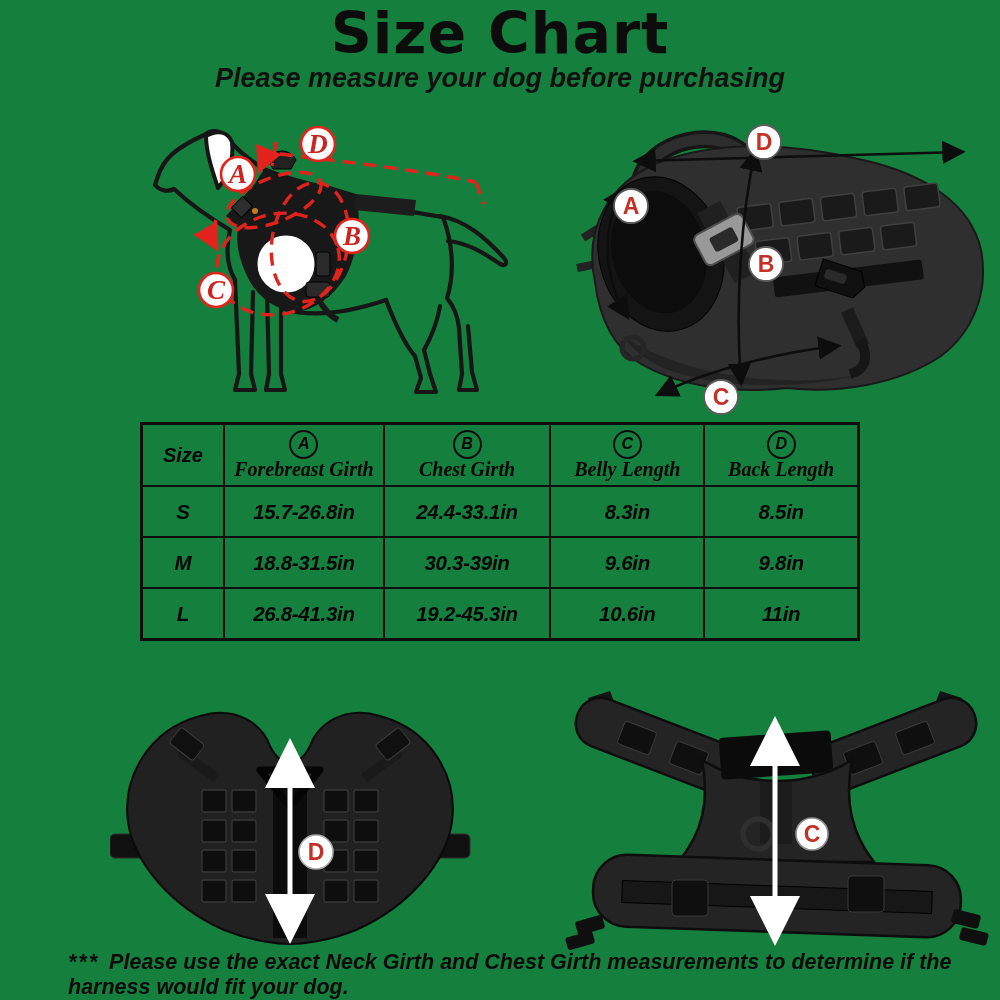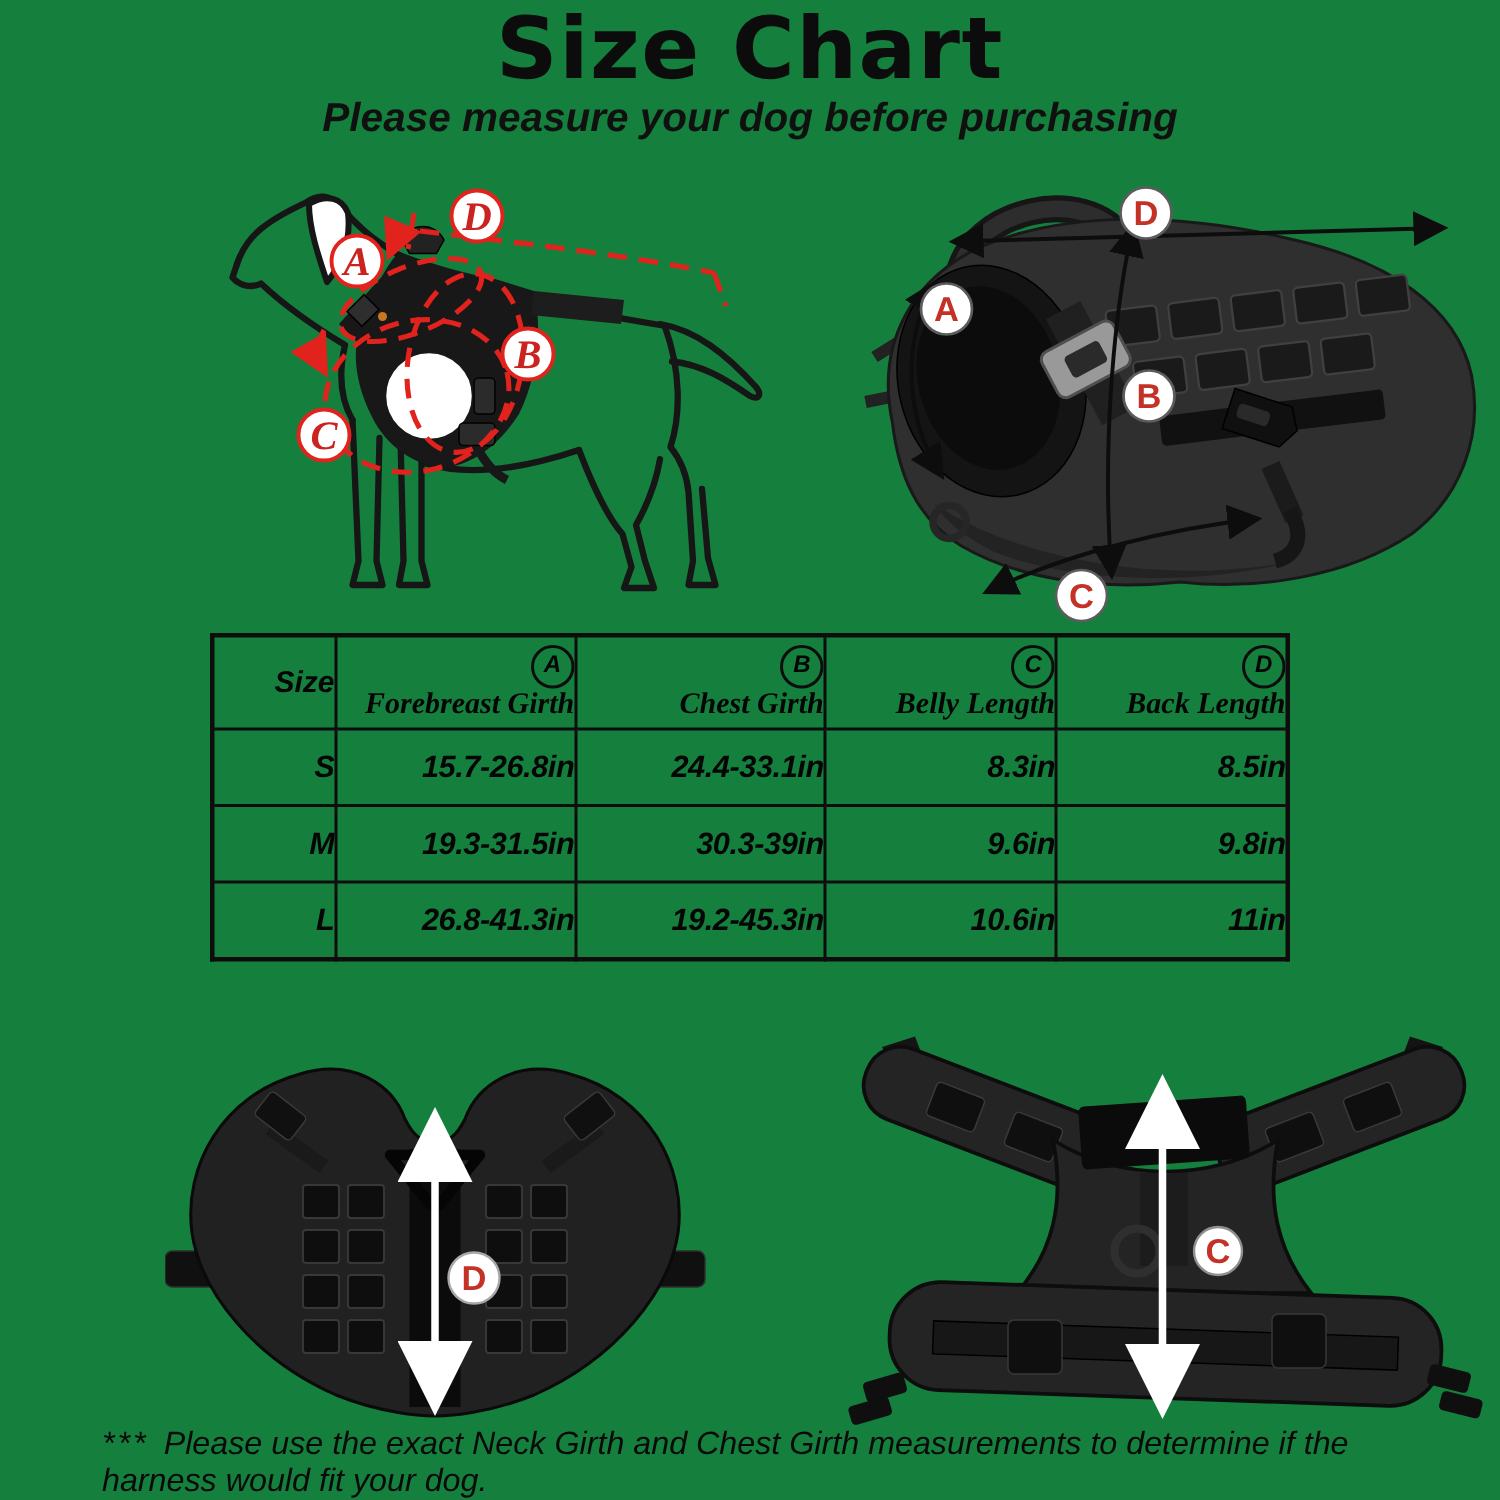--- a/index.html
+++ b/index.html
@@ -8,33 +8,33 @@
   .title{position:absolute;top:0;left:0;width:100%;text-align:center;
          font-family:"DejaVu Sans",sans-serif;font-weight:800;font-size:57px;
          letter-spacing:1px;color:#0c0c0c;}
   .subtitle{position:absolute;top:63px;left:0;width:100%;text-align:center;
          font-style:italic;font-weight:bold;font-size:27px;color:#101010;}
   .fig{position:absolute;}
   .fig svg{display:block;width:100%;height:100%;}
 
   table.sizes{position:absolute;left:140px;top:422px;width:720px;
          border-collapse:collapse;border:3px solid #0d0d0d;table-layout:fixed;}
-  table.sizes th,table.sizes td{border:2.5px solid #0d0d0d;text-align:right;
+  table.sizes th,table.sizes td{border:2.5px solid #0d0d0d;text-align:center;
          vertical-align:middle;font-style:italic;font-weight:bold;color:#050505;
          padding:0;overflow:hidden;}
   table.sizes thead th{height:60px;font-size:20px;line-height:1.05;}
   table.sizes tbody td{height:49px;font-size:20.5px;letter-spacing:-0.3px;}
   td.size-col{font-size:22px;}
   .circ{display:inline-flex;width:25px;height:25px;border:2.3px solid #0d0d0d;
          border-radius:50%;align-items:center;justify-content:center;
          font-size:16px;font-weight:bold;font-style:italic;margin-bottom:0px;}
   .hdr-label{display:block;margin-top:0px;font-family:Liberation Serif, serif;}
 
   .footnote{position:absolute;left:68px;top:950px;width:892px;
-         font-style:italic;font-weight:normal;font-size:21.5px;line-height:1.18;
+         font-style:italic;font-weight:bold;font-size:21.5px;line-height:1.18;
          color:#0a0a0a;}
   .footnote .marker{margin-right:10px;letter-spacing:2px;}
 
   .red-letter{fill:#cb2420;font-family:"Liberation Serif",serif;
          font-weight:bold;font-style:italic;font-size:27px;}
   .photo-letter{fill:#c33127;font-family:"Liberation Sans",sans-serif;
          font-weight:bold;font-size:23px;}
 </style>
 </head>
 <body>
@@ -193,21 +193,21 @@
     <tbody>
       <tr>
         <td class="size-col">S</td>
         <td>15.7-26.8in</td>
         <td>24.4-33.1in</td>
         <td>8.3in</td>
         <td>8.5in</td>
       </tr>
       <tr>
         <td class="size-col">M</td>
-        <td>19.3-31.5in</td>
+        <td>18.8-31.5in</td>
         <td>30.3-39in</td>
         <td>9.6in</td>
         <td>9.8in</td>
       </tr>
       <tr>
         <td class="size-col">L</td>
         <td>26.8-41.3in</td>
         <td>19.2-45.3in</td>
         <td>10.6in</td>
         <td>11in</td>

